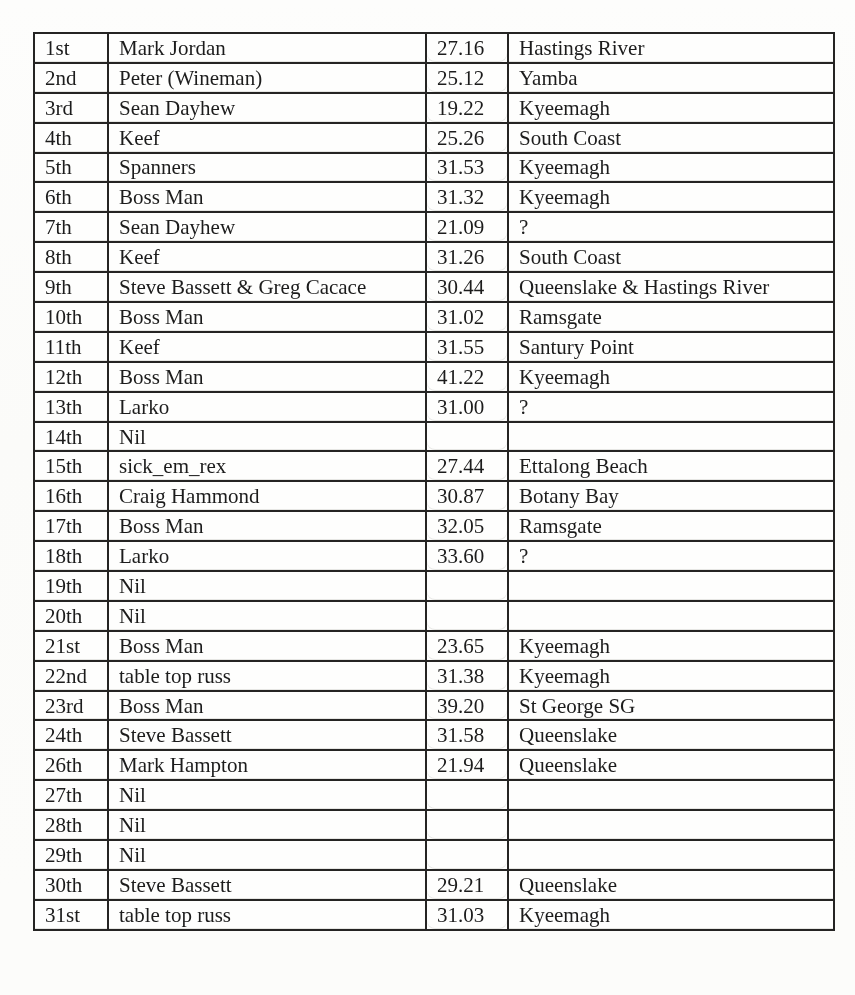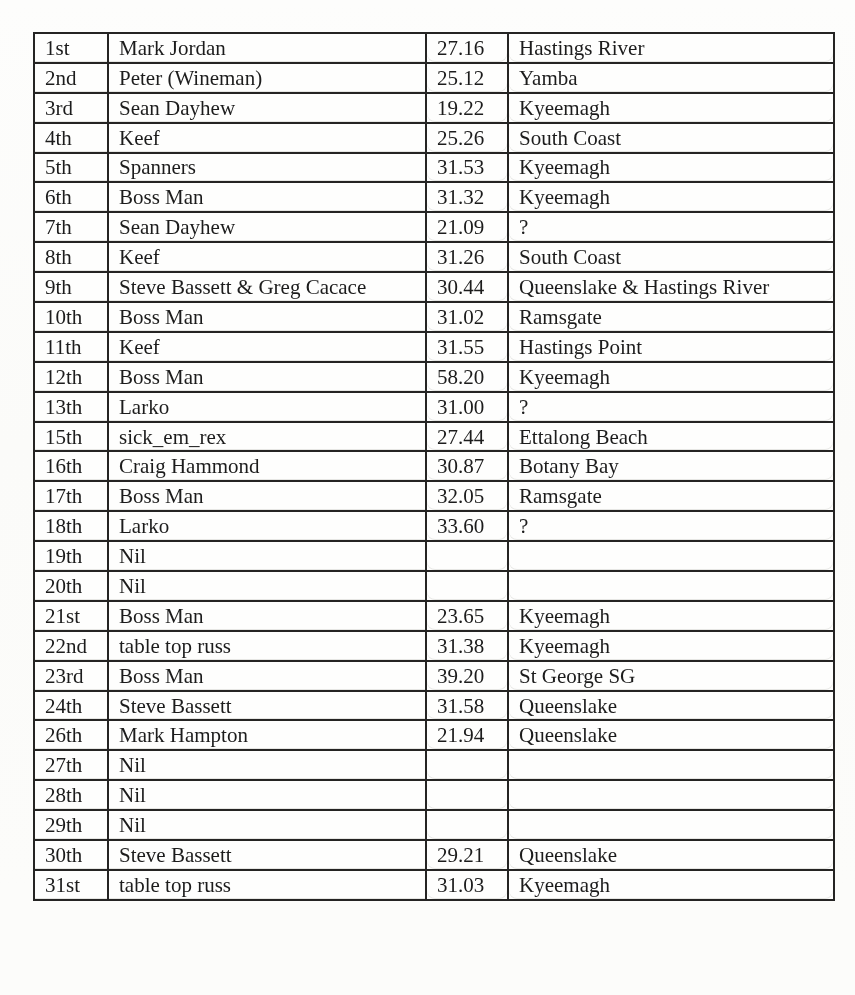--- a/index.html
+++ b/index.html
@@ -33,21 +33,21 @@
     height: 27.9px;
     padding: 0 8px 0 10px;
     white-space: nowrap;
     overflow: hidden;
     line-height: 1.05;
     vertical-align: middle;
   }
   td.col-position { padding-left: 11px; }
   td.col-name     { padding-left: 12px; }
   td.col-value    { padding-left: 9px; border-radius: 8px; }
-  td.col-location { padding-left: 10px; border-radius: 8px; }
+  td.col-location { padding-left: 10px; }
   
   table.results tr td {
     box-shadow: inset 0 -1px 0 rgba(120,120,110,0.18);
   }
 </style>
 </head>
 <body>
 
 <div class="scan-page">
   <table class="results">
@@ -115,33 +115,39 @@
         <tr>
           <td class="col-position">10th</td>
           <td class="col-name">Boss Man</td>
           <td class="col-value">31.02</td>
           <td class="col-location">Ramsgate</td>
         </tr>
         <tr>
           <td class="col-position">11th</td>
           <td class="col-name">Keef</td>
           <td class="col-value">31.55</td>
-          <td class="col-location">Hastings Point</td>
+          <td class="col-location">Santury Point</td>
         </tr>
         <tr>
           <td class="col-position">12th</td>
           <td class="col-name">Boss Man</td>
-          <td class="col-value">58.20</td>
+          <td class="col-value">41.22</td>
           <td class="col-location">Kyeemagh</td>
         </tr>
         <tr>
           <td class="col-position">13th</td>
           <td class="col-name">Larko</td>
           <td class="col-value">31.00</td>
           <td class="col-location">?</td>
+        </tr>
+        <tr>
+          <td class="col-position">14th</td>
+          <td class="col-name">Nil</td>
+          <td class="col-value"></td>
+          <td class="col-location"></td>
         </tr>
         <tr>
           <td class="col-position">15th</td>
           <td class="col-name">sick_em_rex</td>
           <td class="col-value">27.44</td>
           <td class="col-location">Ettalong Beach</td>
         </tr>
         <tr>
           <td class="col-position">16th</td>
           <td class="col-name">Craig Hammond</td>

